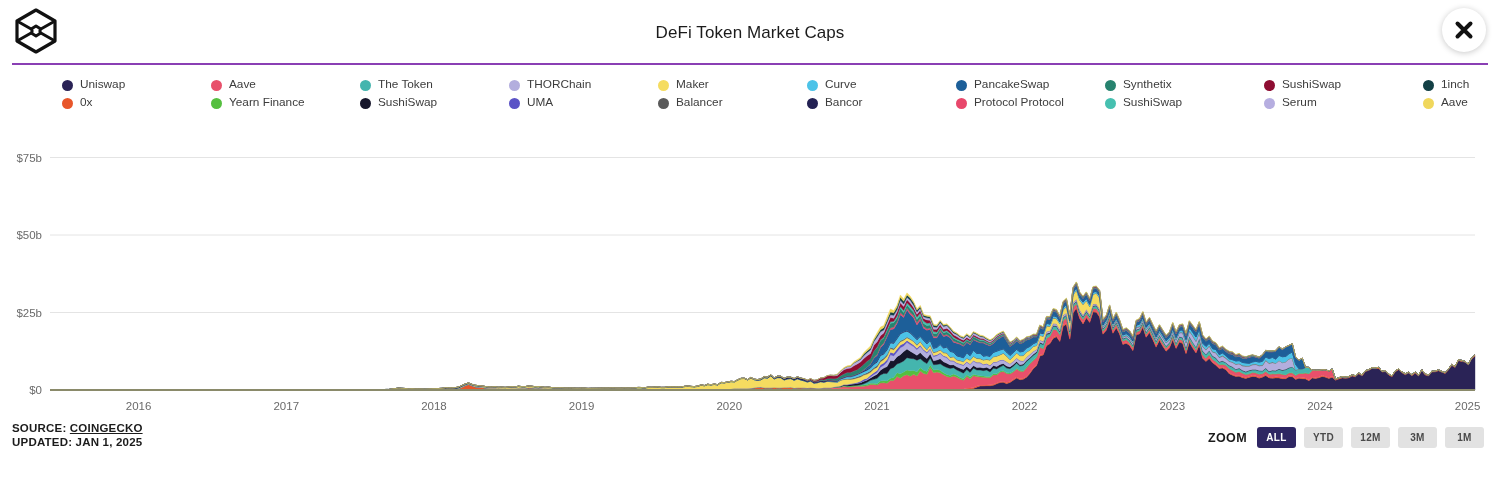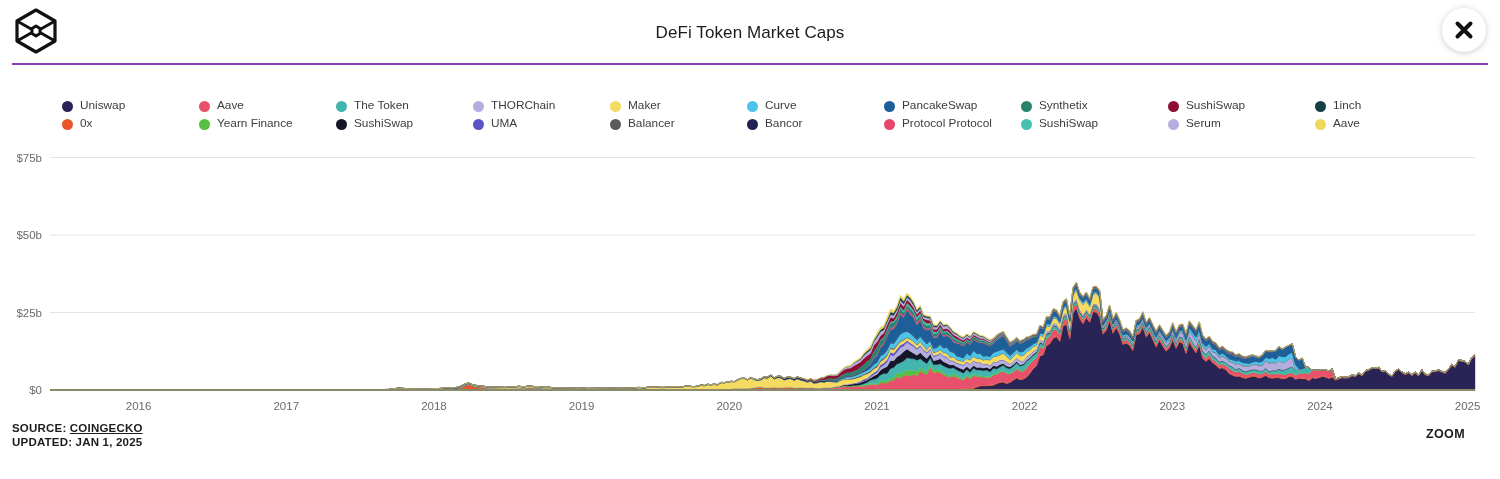--- a/index.html
+++ b/index.html
@@ -59,28 +59,28 @@
     left: 12px; right: 12px;
     top: 63px;
     height: 2px;
     background: #8a3fb4;
   }
 
   
   .legend {
     position: absolute;
     left: 62px;
-    top: 97px;
+    top: 76px;
     width: 1420px;
     height: 36px;
     display: grid;
     grid-template-columns: repeat(7, 137px) repeat(2, 147px) 130px;
     grid-template-rows: 18px 18px;
     grid-auto-flow: column;
-    column-gap: 0;
+    column-gap: 12px;
   }
   .legend-item {
     display: flex;
     align-items: center;
     gap: 7px;
     height: 18px;
     cursor: pointer;
     white-space: nowrap;
   }
   .legend-dot {
@@ -141,21 +141,21 @@
     right: 16px; top: 8px;
     display: flex;
     align-items: center;
     gap: 8px;
   }
   .zoom-label {
     font-size: 12.5px;
     font-weight: bold;
     color: #1b1b1b;
     letter-spacing: 0.4px;
-    margin-right: 19px;
+    margin-right: 2px;
   }
   .zoom-btn {
     min-width: 39px;
     height: 21px;
     border-radius: 3px;
     background: #e2e2e2;
     color: #4a4a4a;
     font-size: 10px;
     font-weight: bold;
     letter-spacing: 0.3px;
@@ -324,16 +324,23 @@
     <div class="source-block">
       <div>
         <span>SOURCE:</span>
         <span class="source-link">COINGECKO</span>
       </div>
       <div>UPDATED: JAN 1, 2025</div>
     </div>
 
     <div class="zoom-block">
       <span class="zoom-label">ZOOM</span>
+      <div id="zoom-buttons" style="display:flex; gap:8px;">
+          <button class="zoom-btn active">ALL</button>
+          <button class="zoom-btn">YTD</button>
+          <button class="zoom-btn">12M</button>
+          <button class="zoom-btn">3M</button>
+          <button class="zoom-btn">1M</button>
+        </div>
     </div>
   </div>
 
 </div>
 
 </body></html>

